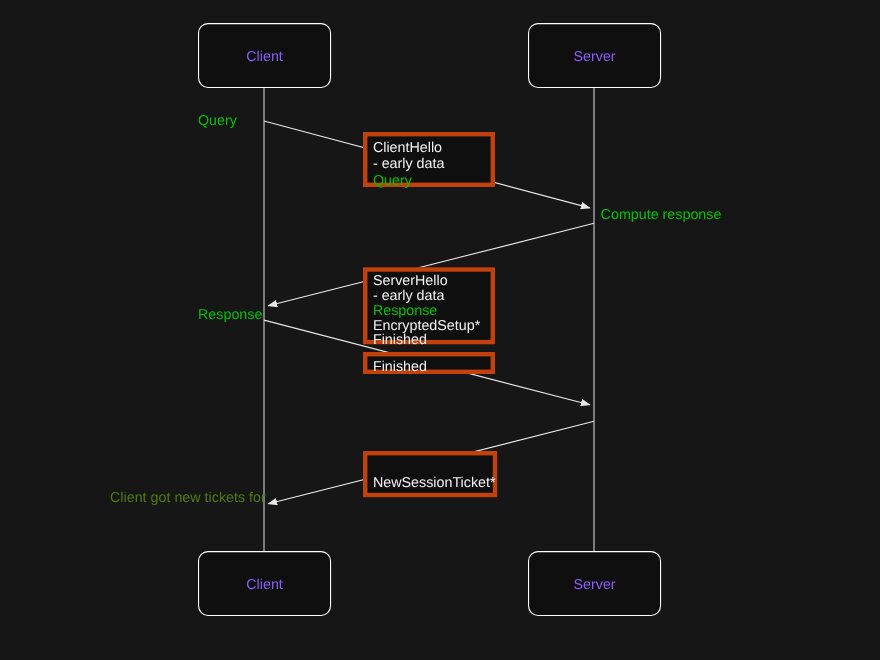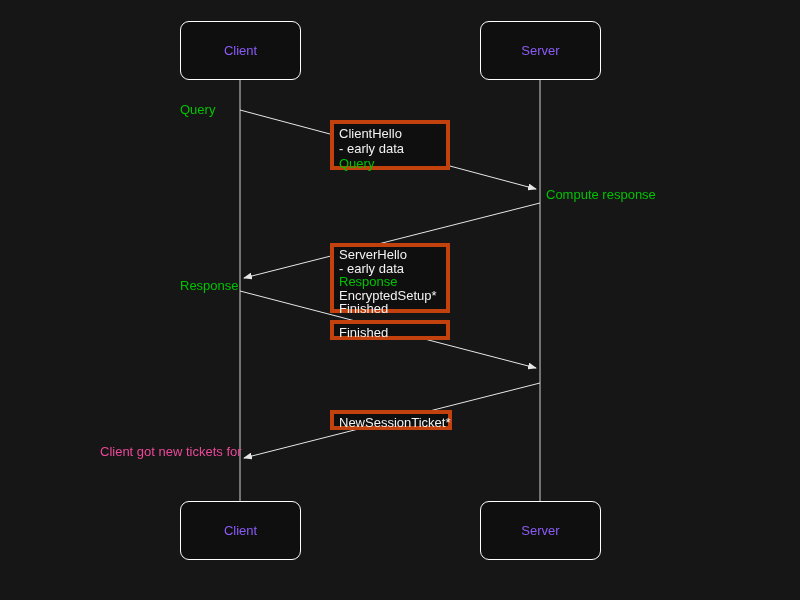--- a/index.html
+++ b/index.html
@@ -23,32 +23,32 @@
   #actor-server-bottom { left:480px; top:501px; }
 
   .msgbox {
     position:absolute; border:4px solid #c2410c; background:#0f0f0f;
     box-sizing:border-box; font-size:13px; color:#f2f2f2; white-space:nowrap;
   }
   .msgbox div { display:block; }
   #msg-clienthello { left:330px; top:120px; width:120px; height:50px; line-height:15px; padding:2px 5px; }
   #msg-serverhello { left:330px; top:211px; width:120px; height:70px; line-height:13.5px; padding:1px 5px;margin-top:32px; }
   #msg-finished    { left:330px; top:320px; width:120px; height:20px; line-height:16px; padding:1px 5px; }
-  #msg-nst         { left:330px; top:410px; width:122px; height:20px; line-height:16px; padding:1px 5px; }
+  #msg-nst         { left:330px; top:410px; width:122px; height:20px; line-height:16px; padding:17px 5px; }
 
   .green { color:#00c300; }
 
   .annot { position:absolute; font-size:13px; color:#00c300; white-space:nowrap; }
   #annot-query    { left:180px; top:102px; }
   #annot-compute  { left:546px; top:187px; }
   #annot-response { left:180px; top:278px; }
 
   .note {
     position:absolute; left:100px; top:444px;
-    font-size:13px; line-height:15.5px; color:#ec4899; white-space:nowrap;
+    font-size:13px; line-height:15.5px; color:#4d7c0f; white-space:nowrap;
   }
 </style>
 </head>
 <body>
 
 <div class="stage">
 
   <svg class="wires">
     <defs>
       <marker id="arrow" markerWidth="9" markerHeight="7" refX="8" refY="3.5" orient="auto" markerUnits="userSpaceOnUse">

